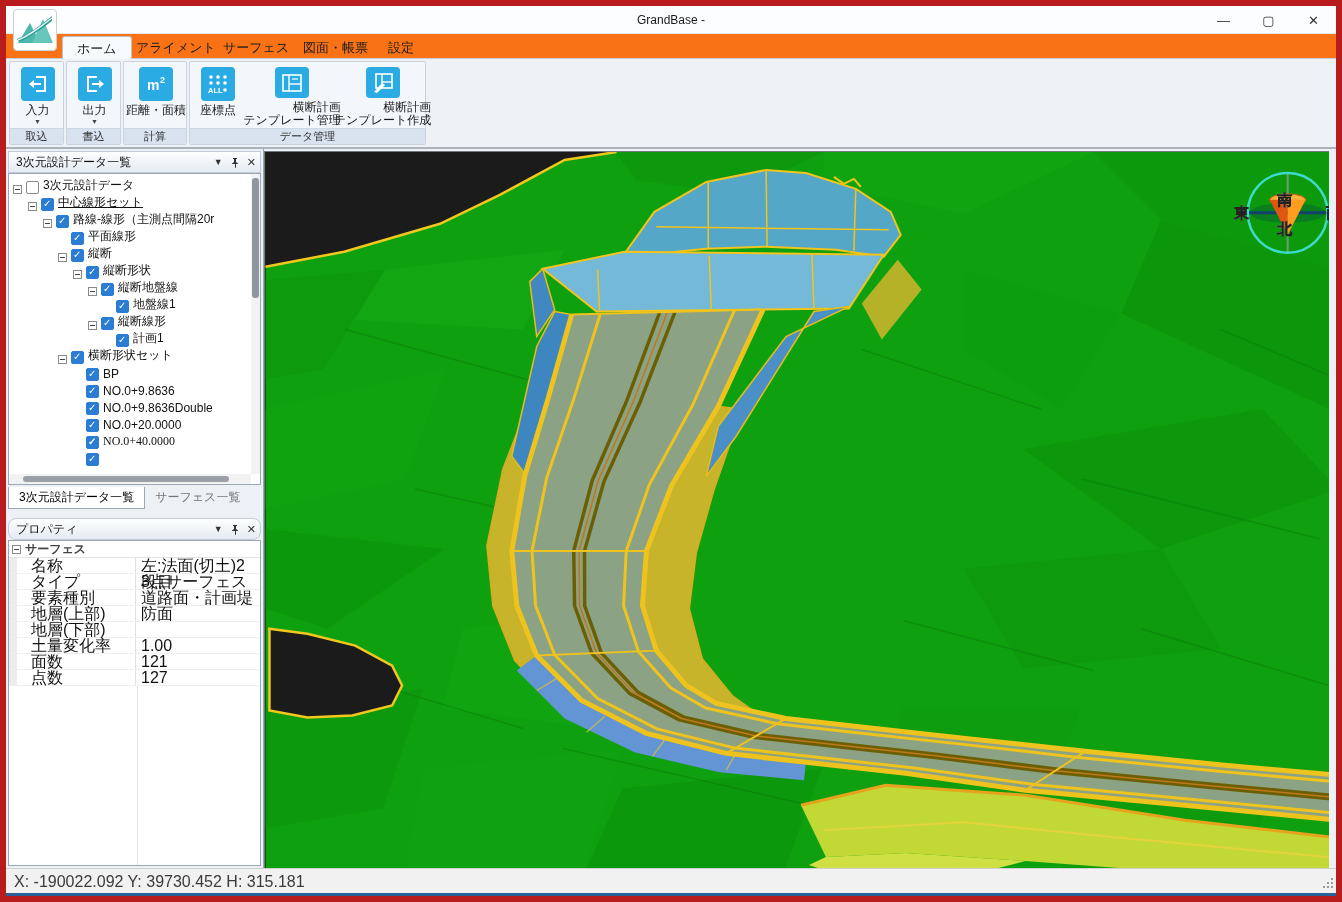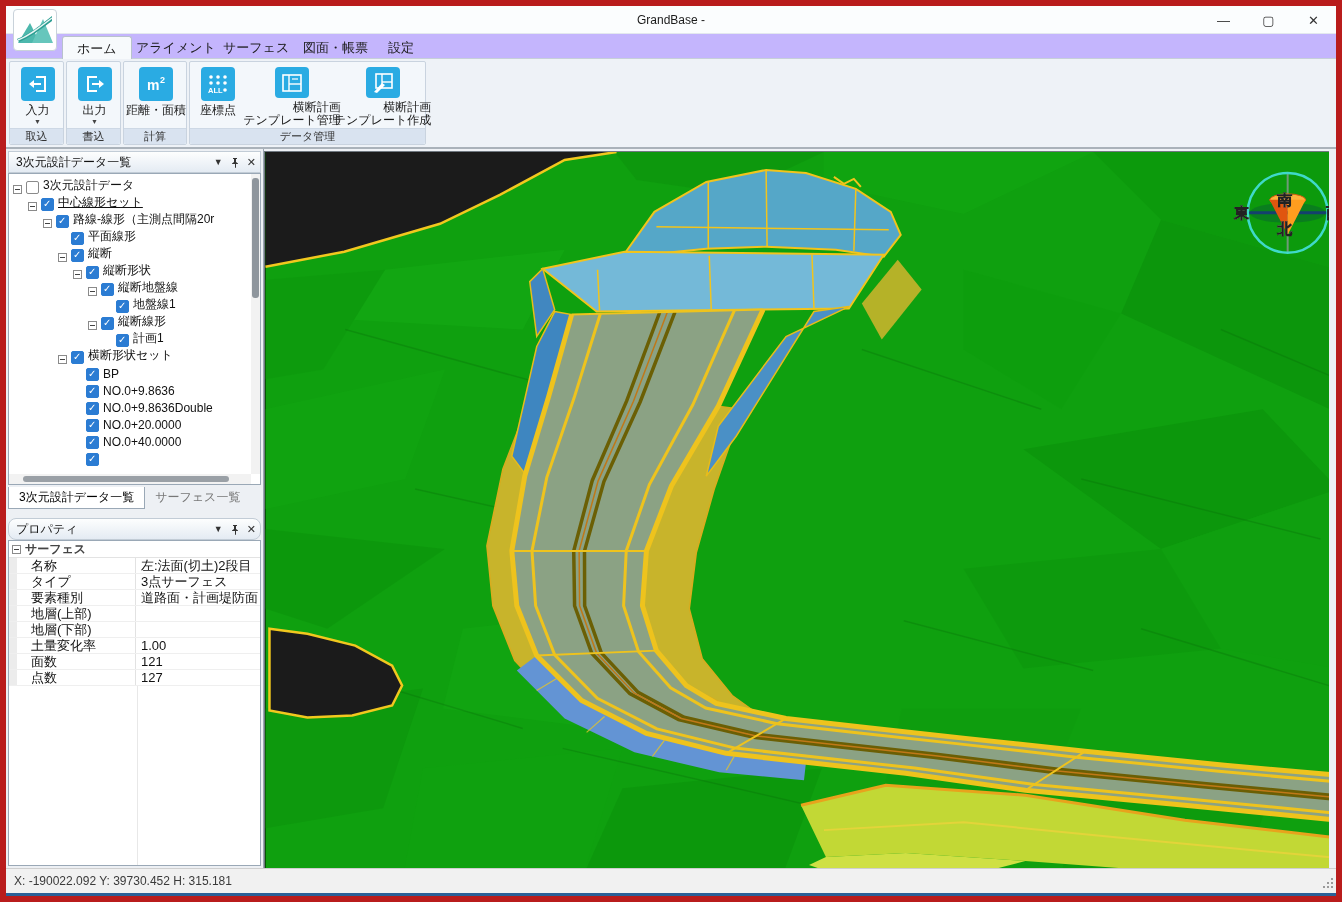--- a/index.html
+++ b/index.html
@@ -7,21 +7,21 @@
   .window{position:relative;width:1342px;height:902px;background:#eef1f5;border:6px solid #b91c1c;overflow:hidden;}
 
   
   .titlebar{position:absolute;left:0;top:0;width:100%;height:28px;background:#fbfdfe;border-bottom:1px solid #e3e8ee;}
   .title-text{position:absolute;left:0;right:0;top:0;height:28px;line-height:28px;text-align:center;font-size:12px;color:#1b1b1b;}
   .win-controls{position:absolute;right:0;top:0;height:28px;display:flex;}
   .win-btn{width:45px;height:28px;display:flex;align-items:center;justify-content:center;font-size:13px;color:#333;cursor:default;}
   .logo{position:absolute;left:7px;top:3px;width:44px;height:42px;background:#fff;border:1px solid #c9d2da;border-radius:4px;z-index:5;display:flex;align-items:center;justify-content:center;}
 
   
-  .tabrow{position:absolute;left:0;top:28px;width:100%;height:25px;background:#c4b5fd;border-bottom:1px solid #c6cfd9;}
+  .tabrow{position:absolute;left:0;top:28px;width:100%;height:25px;background:#f97316;border-bottom:1px solid #c6cfd9;}
   .tab{position:absolute;top:2px;height:23px;padding:0 14px;line-height:23px;font-size:13px;color:#1c1c1c;}
   .tab.active{background:#f7fafc;border:1px solid #b8c2cc;border-bottom:none;border-radius:3px 3px 0 0;}
 
   
   .ribbon{position:absolute;left:0;top:53px;width:100%;height:88px;background:#eef2f7;}
   .rgroup{position:absolute;top:2px;height:84px;background:#f3f7fb;border:1px solid #c9d3df;border-radius:2px;}
   .rgroup-label{position:absolute;left:0;right:0;bottom:0;height:16px;background:#d9e3f0;border-top:1px solid #cdd8e5;font-size:11px;color:#333;text-align:center;line-height:15px;border-radius:0 0 2px 2px;}
   .rbtn{position:absolute;top:3px;bottom:17px;display:flex;flex-direction:column;align-items:center;}
   .rbtn .tile{width:34px;height:34px;background:#2aabe3;border-radius:4px;display:flex;align-items:center;justify-content:center;margin-top:2px;}
   .rbtn .blabel{font-size:12px;color:#1a1a1a;line-height:13px;text-align:right;margin-top:3px;white-space:nowrap;}
@@ -46,33 +46,33 @@
   .vscroll{position:absolute;right:0;top:0;width:9px;bottom:10px;background:#f2f2f2;}
   .vscroll .thumb{position:absolute;left:1px;width:7px;border-radius:3px;background:#8f969d;}
   .hscroll{position:absolute;left:0;right:9px;bottom:0;height:10px;background:#f2f2f2;}
   .hscroll .thumb{position:absolute;top:2px;height:6px;border-radius:3px;background:#9aa0a6;}
   .dock-tabs{position:absolute;left:2px;height:22px;display:flex;font-size:12px;}
   .dock-tab{padding:0 10px;line-height:21px;color:#777;}
   .dock-tab.active{background:#fff;border:1px solid #9aa8b6;border-top:none;color:#000;}
 
   
   .prop-group{height:17px;display:flex;align-items:center;font-size:12px;color:#444;font-weight:bold;background:#fff;border-bottom:1px solid #e3e3e3;}
-  .prop-row{height:16px;display:flex;font-size:13px;color:#111;border-bottom:1px solid #efefef;position:relative;}
+  .prop-row{height:16px;display:flex;font-size:16px;color:#111;border-bottom:1px solid #efefef;position:relative;}
   .prop-row .gutter{width:8px;background:#ececec;flex:none;}
   .prop-row .plabel{width:118px;padding-left:14px;line-height:16px;flex:none;}
   .prop-row .pvalue{border-left:1px solid #e2e2e2;padding-left:5px;line-height:16px;flex:1;}
   .prop-tail{position:absolute;left:128px;top:0;bottom:0;width:1px;background:#e8e8e8;}
 
   
   .viewport{position:absolute;left:258px;top:145px;width:1076px;height:727px;background:#000;border:1px solid #707880;}
   .right-gap{position:absolute;right:0;top:143px;width:7px;bottom:28px;background:#edf0f4;}
 
   
   .statusbar{position:absolute;left:0;bottom:0;width:100%;height:28px;background:#f1f1f1;border-top:1px solid #cfcfcf;border-bottom:3px solid #2a6097;}
-  .status-text{position:absolute;left:8px;top:0;height:25px;line-height:25px;font-size:12px;color:#3a3a3a;}
+  .status-text{position:absolute;left:8px;top:0;height:25px;line-height:25px;font-size:16px;color:#3a3a3a;}
   .grip{position:absolute;right:3px;bottom:5px;width:12px;height:12px;}
   .grip i{position:absolute;width:2px;height:2px;background:#9a9a9a;}
 </style>
 </head>
 <body>
 
 <div class="window">
 
   <div class="titlebar">
     <div class="title-text">GrandBase -</div>
@@ -272,21 +272,21 @@
           <div class="tree-row" style="padding-left: 62px;">
             <span style="width: 13px; flex: 0 0 auto;"></span>
             <span class="cb checked"></span>
             <span>NO.0+9.8636Double</span>
           </div>
           <div class="tree-row" style="padding-left: 62px;">
             <span style="width: 13px; flex: 0 0 auto;"></span>
             <span class="cb checked"></span>
             <span>NO.0+20.0000</span>
           </div>
-          <div class="tree-row" style="padding-left: 62px;">
+          <div class="tree-row" style="padding-left: 62px; font-family: Liberation Serif, serif;">
             <span style="width: 13px; flex: 0 0 auto;"></span>
             <span class="cb checked"></span>
             <span>NO.0+40.0000</span>
           </div>
           <div class="tree-row" style="padding-left: 62px;">
             <span style="width: 13px; flex: 0 0 auto;"></span>
             <span class="cb checked"></span>
             <span></span>
           </div>
         </div>

